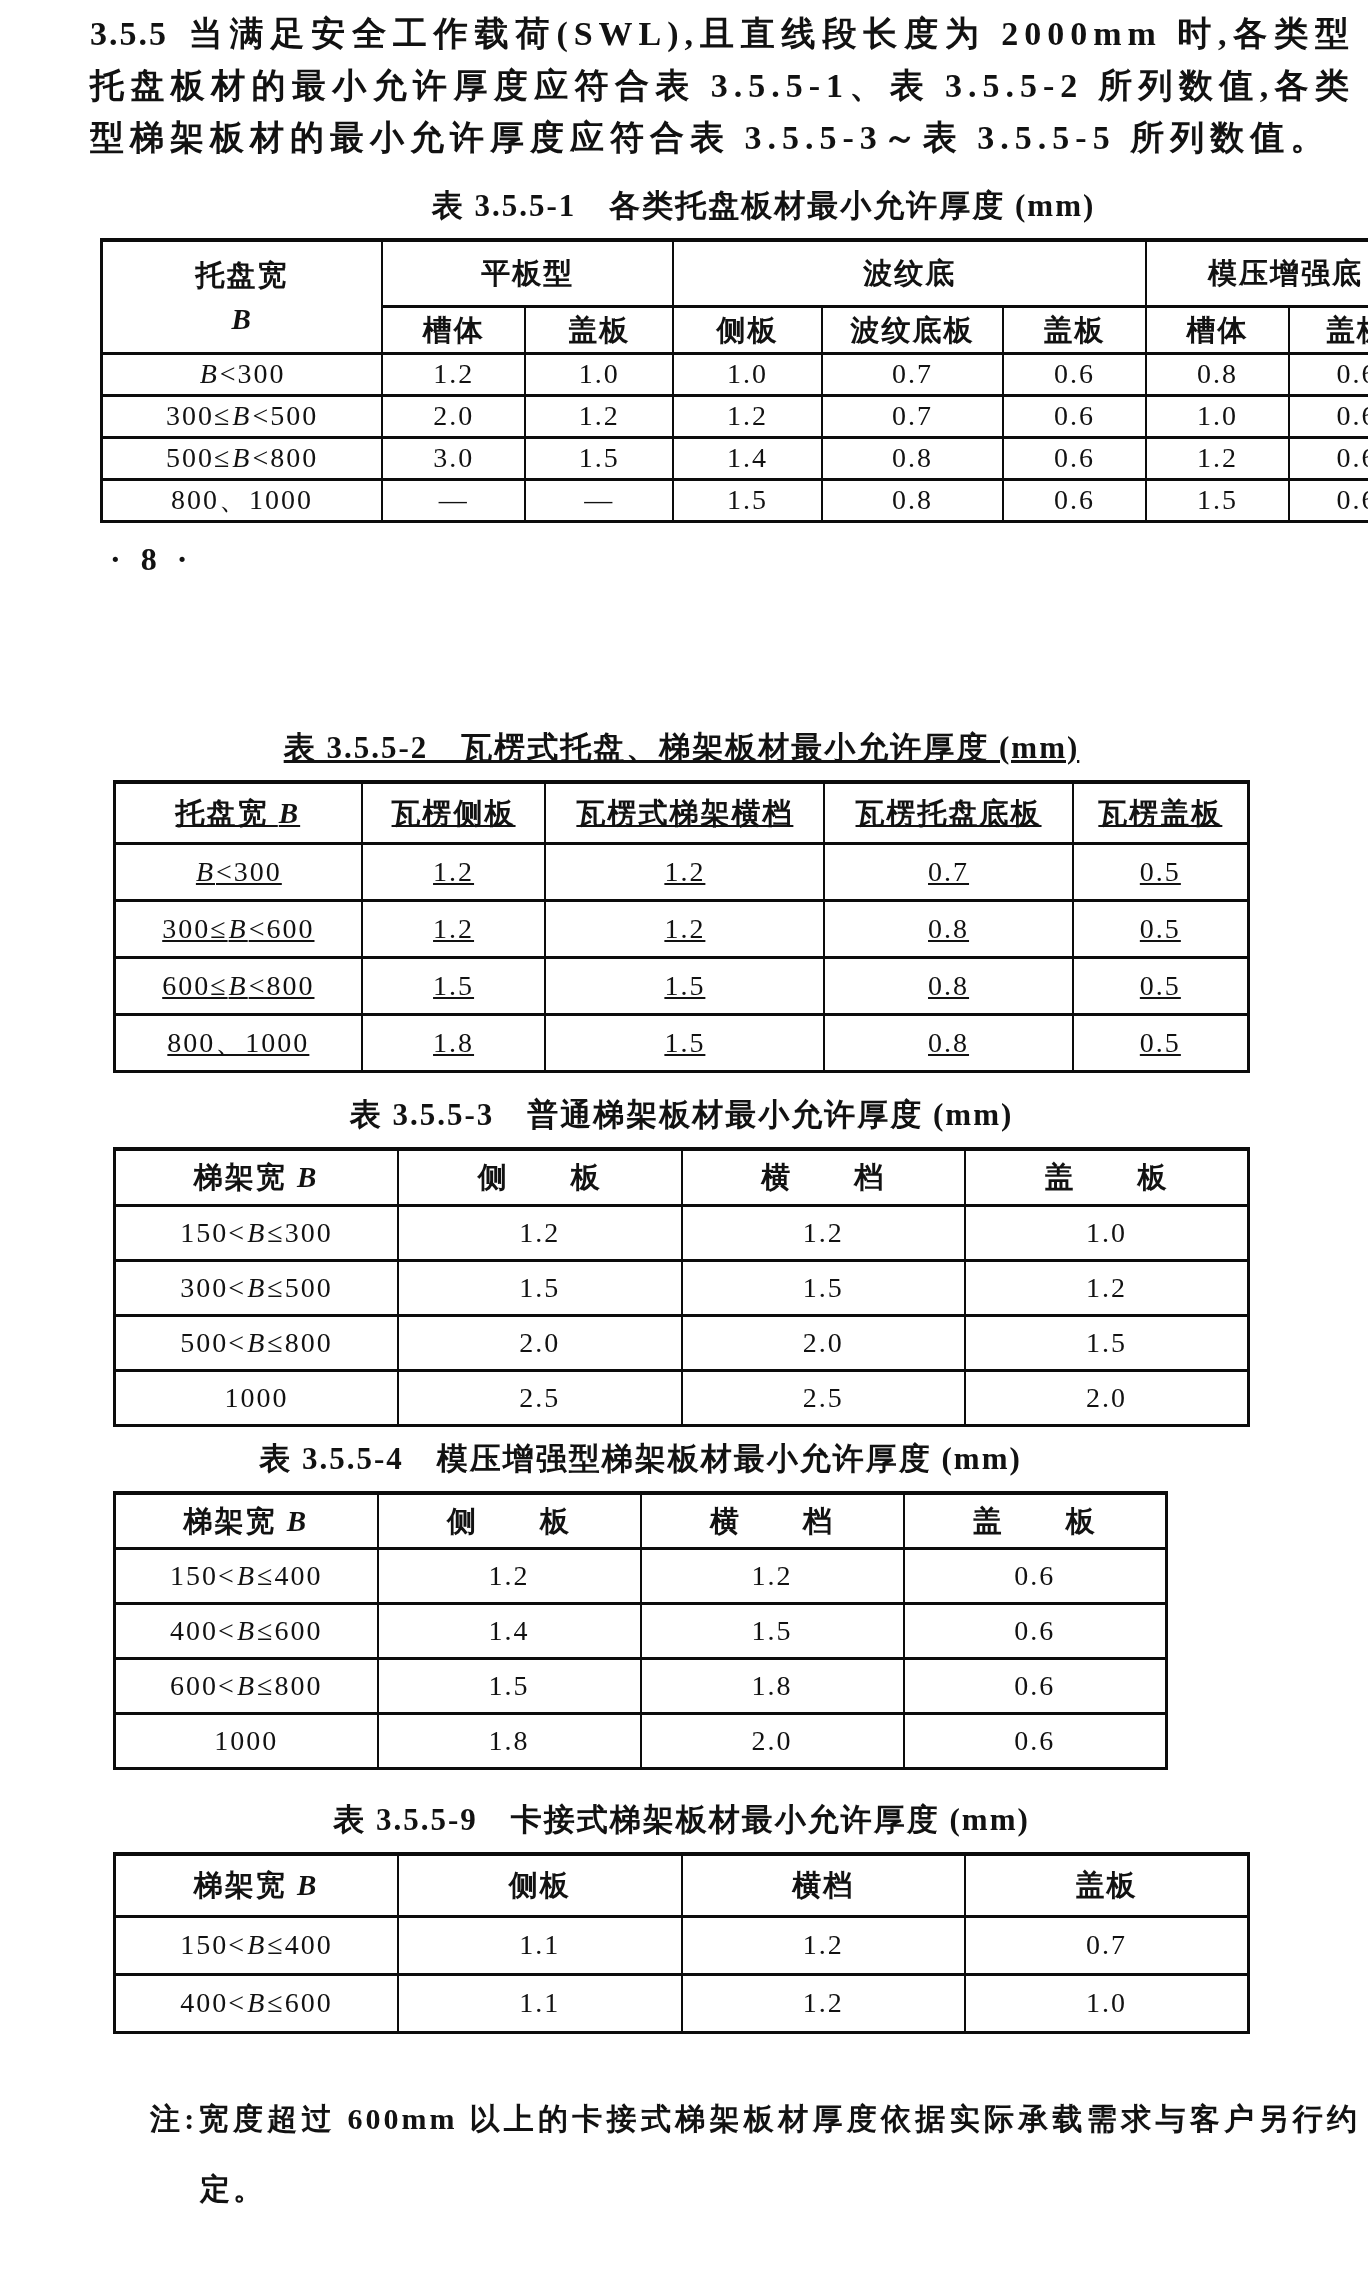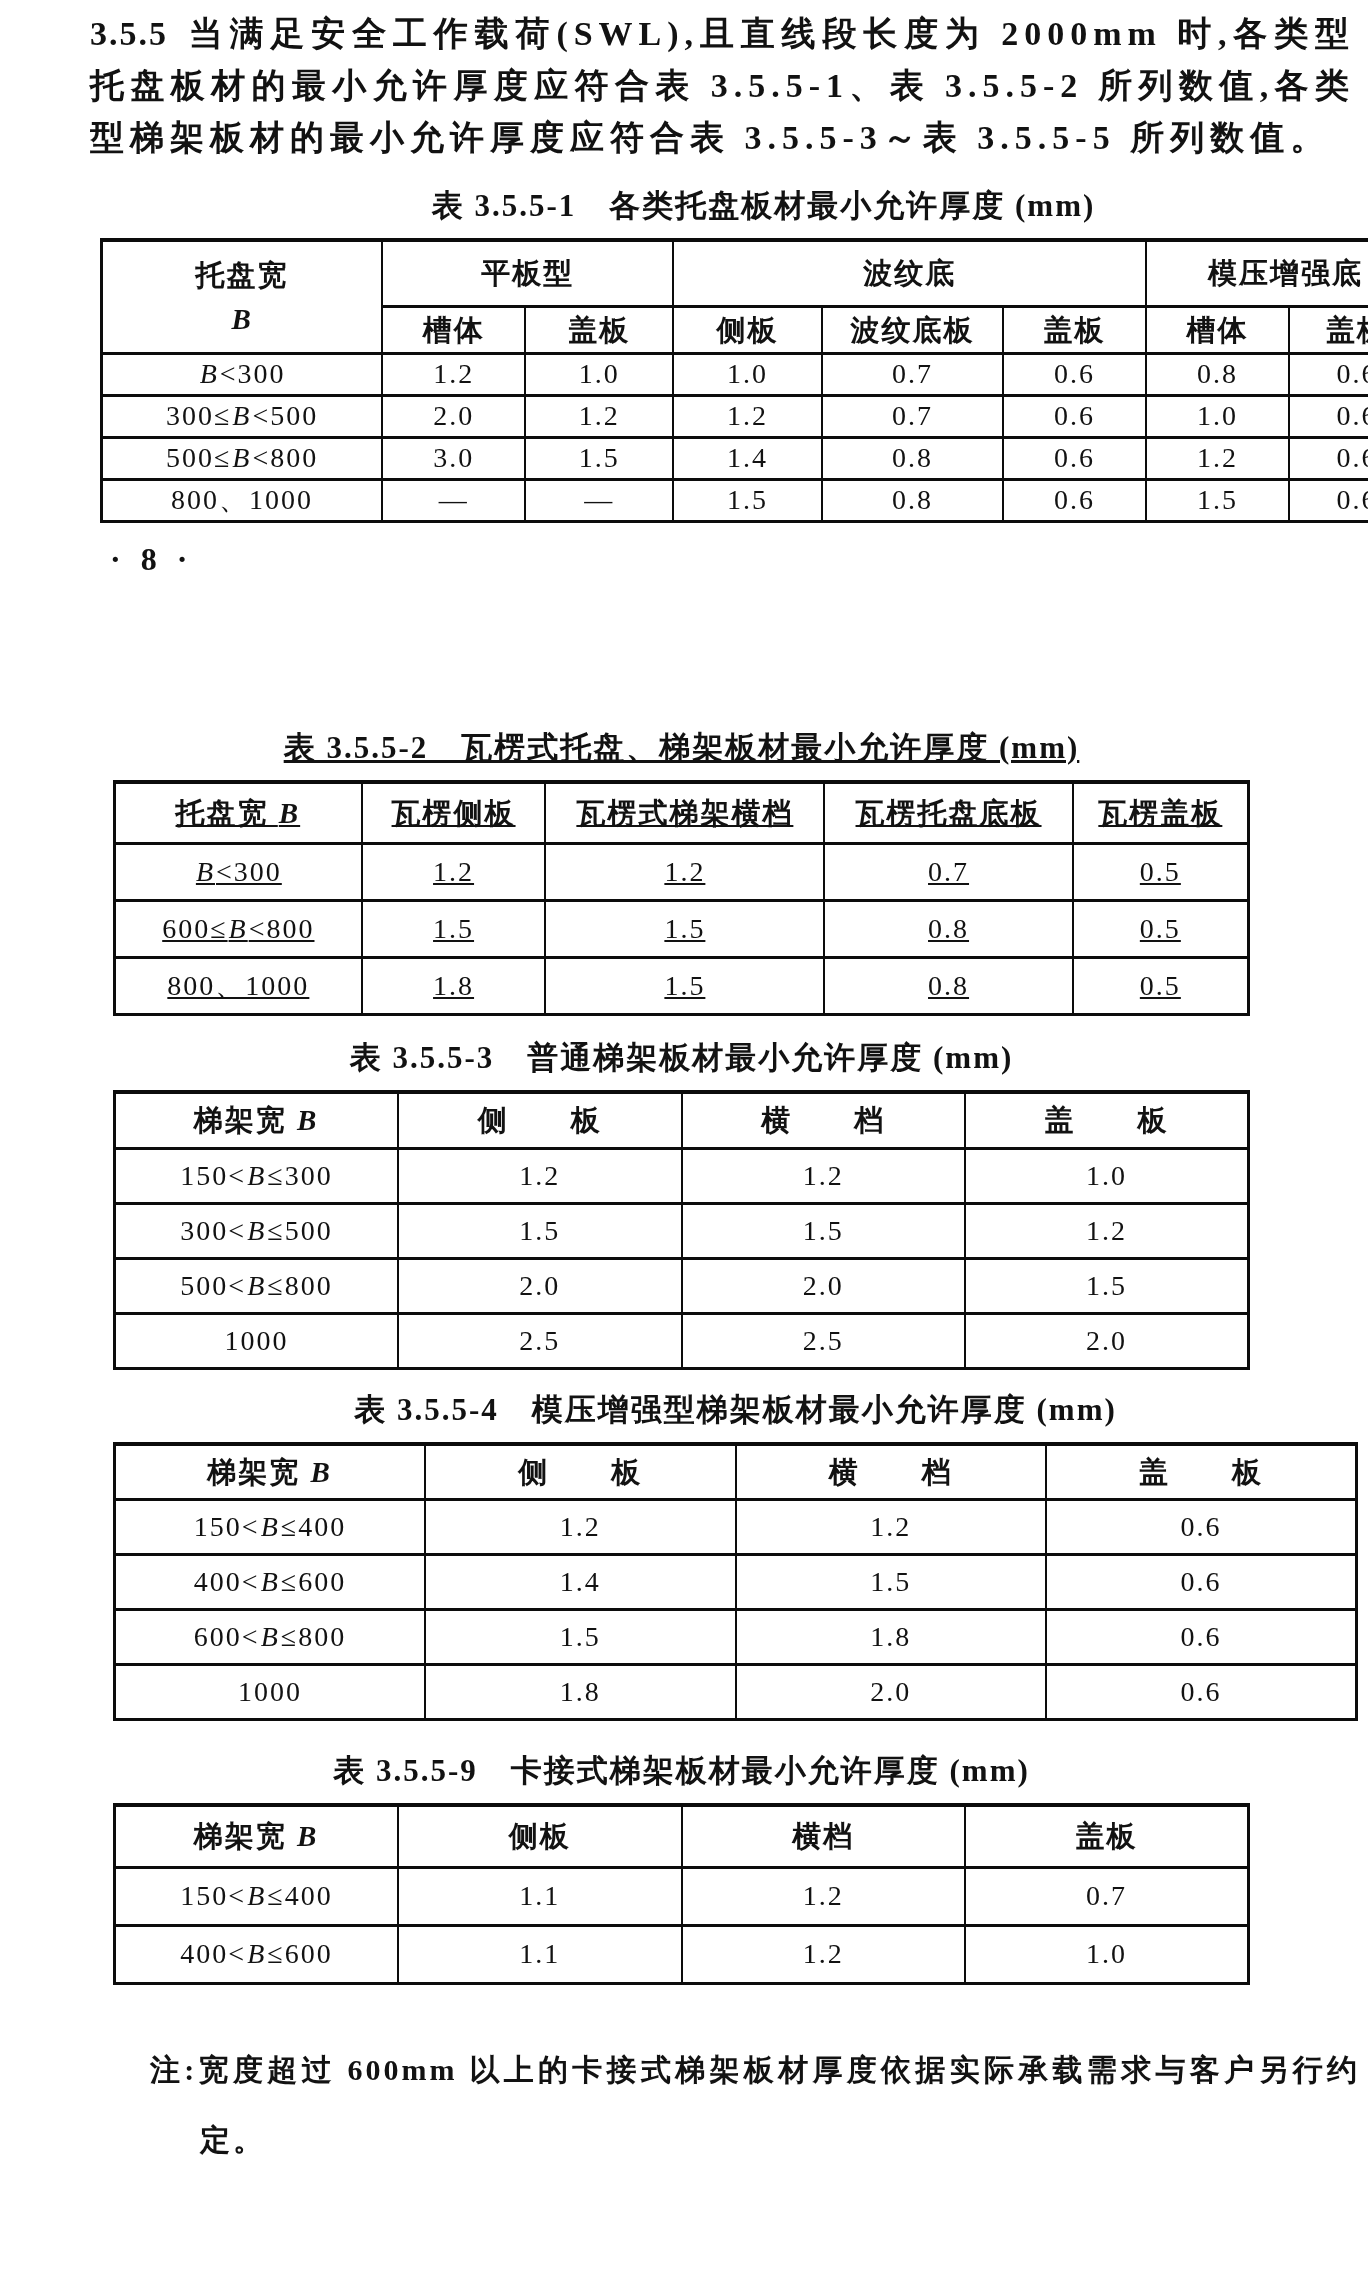--- a/index.html
+++ b/index.html
@@ -30,21 +30,21 @@
   .clause-no {
     font-weight: 700;
     letter-spacing: 2px;
     margin-right: 20px;
   }
   
   .sec { position: relative; }
   .sec-0 { margin-top: 22px; margin-left: 10px; width: 1327px; }
   .sec-1 { margin-top: 150px; margin-left: 23px; width: 1137px; text-decoration: underline; }
   .sec-2 { margin-top: 22px;  margin-left: 23px; width: 1137px; }
-  .sec-3 { margin-top: 20px;  margin-left: 23px; width: 1245px; }
+  .sec-3 { margin-top: 12px;  margin-left: 23px; width: 1055px; }
   .sec-4 { margin-top: 30px;  margin-left: 23px; width: 1137px; }
   .tbl-title {
     text-align: center;
     font-weight: 700;
     font-size: 31px;
     line-height: 40px;
     letter-spacing: 2px;
     margin-bottom: 12px;
     white-space: nowrap;
   }
@@ -214,20 +214,27 @@
         </thead>
         <tbody>
           <tr>
             <td><i class="var">B</i>&lt;300</td>
             <td>1.2</td>
             <td>1.2</td>
             <td>0.7</td>
             <td>0.5</td>
           </tr>
           <tr>
+            <td>300≤<i class="var">B</i>&lt;600</td>
+            <td>1.2</td>
+            <td>1.2</td>
+            <td>0.8</td>
+            <td>0.5</td>
+          </tr>
+          <tr>
             <td>600≤<i class="var">B</i>&lt;800</td>
             <td>1.5</td>
             <td>1.5</td>
             <td>0.8</td>
             <td>0.5</td>
           </tr>
           <tr>
             <td>800、1000</td>
             <td>1.8</td>
             <td>1.5</td>

